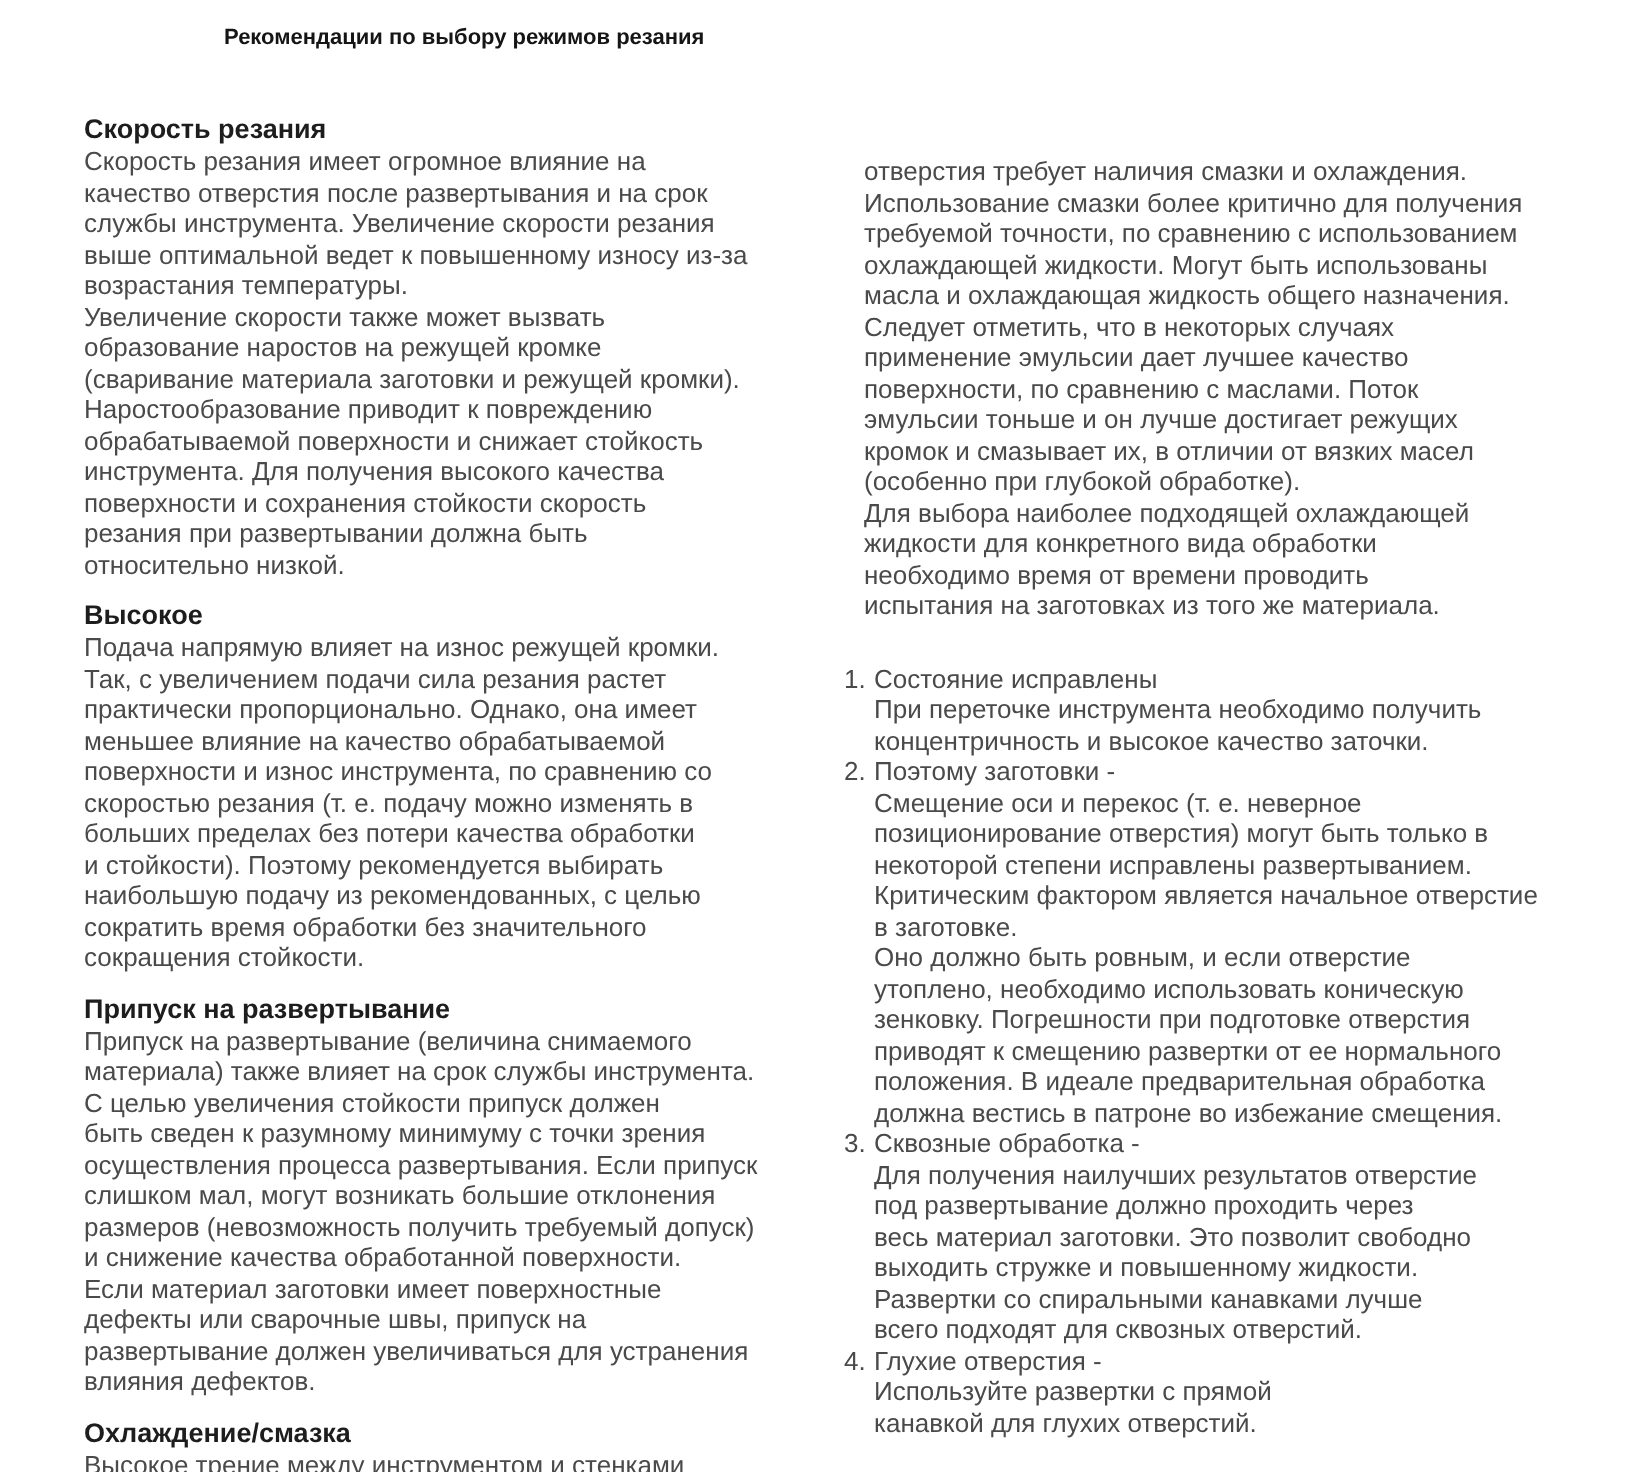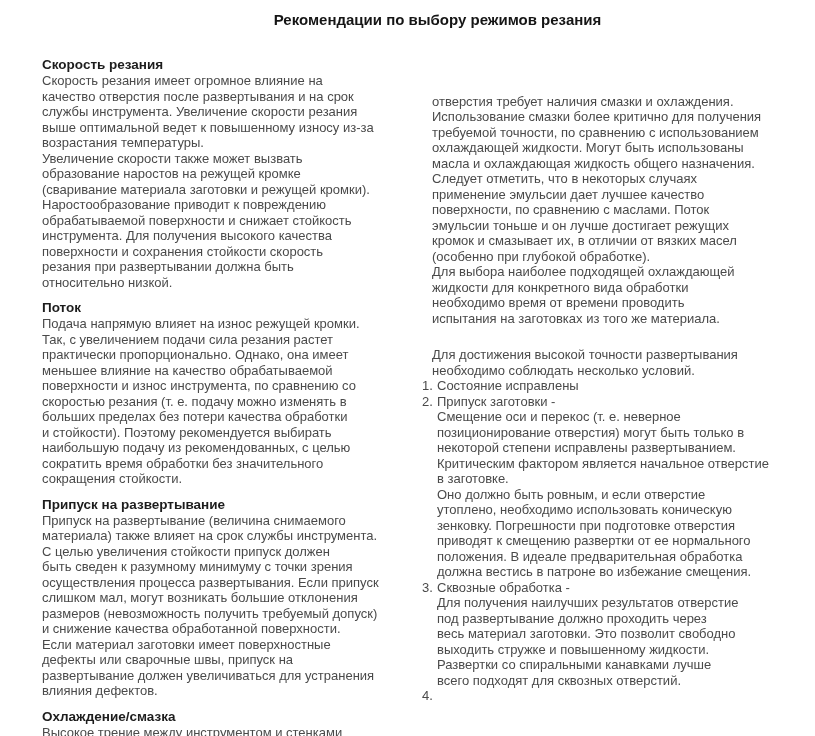--- a/index.html
+++ b/index.html
@@ -4,24 +4,23 @@
 <style>
   html, body { margin:0; padding:0; }
   body {
     width:815px; height:736px;
     background:#ffffff;
     font-family:"Liberation Sans", sans-serif;
     overflow:hidden;
   }
   .page { position:relative; width:815px; height:736px; }
   .doc-title {
-    margin:10px 0 0 60px;
-    font-size:15px; font-weight:700; color:#151515;
+    margin:10px 0 0 112px;
+    font-size:11px; font-weight:700; color:#151515;
     line-height:19px;
-    text-align:center;
   }
   .columns { display:flex; align-items:center; margin-top:28px; }
   .col { font-size:13px; line-height:15.5px; color:#4a4a4a; }
   .col-left  { margin-left:42px; width:381px; }
   .col-right { margin-left:9px;  width:383px; }
   .sec-heading {
     font-size:13.5px; font-weight:700; color:#1d1d1d;
     margin:0; line-height:16px;
   }
   .body-text { white-space:pre-line; margin:0; }
@@ -56,21 +55,21 @@
 (сваривание материала заготовки и режущей кромки).
 Наростообразование приводит к повреждению
 обрабатываемой поверхности и снижает стойкость
 инструмента. Для получения высокого качества
 поверхности и сохранения стойкости скорость
 резания при развертывании должна быть
 относительно низкой.</p>
       </div>
 
       <div class="section">
-        <h2 class="sec-heading">Поток</h2>
+        <h2 class="sec-heading">Высокое</h2>
         <p class="body-text">Подача напрямую влияет на износ режущей кромки.
 Так, с увеличением подачи сила резания растет
 практически пропорционально. Однако, она имеет
 меньшее влияние на качество обрабатываемой
 поверхности и износ инструмента, по сравнению со
 скоростью резания (т. е. подачу можно изменять в
 больших пределах без потери качества обработки
 и стойкости). Поэтому рекомендуется выбирать
 наибольшую подачу из рекомендованных, с целью
 сократить время обработки без значительного
@@ -112,36 +111,36 @@
 поверхности, по сравнению с маслами. Поток
 эмульсии тоньше и он лучше достигает режущих
 кромок и смазывает их, в отличии от вязких масел
 (особенно при глубокой обработке).
 Для выбора наиболее подходящей охлаждающей
 жидкости для конкретного вида обработки
 необходимо время от времени проводить
 испытания на заготовках из того же материала.</p>
 
       <div class="conditions">
-        <p class="body-text">Для достижения высокой точности развертывания
-необходимо соблюдать несколько условий.</p>
 
         <div class="cond-list">
 
           <div class="list-item">
             <span class="list-num">1.</span>
             <span class="item-content">
               <span class="item-title">Состояние исправлены</span>
+              <p class="item-body">При переточке инструмента необходимо получить
+концентричность и высокое качество заточки.</p>
             </span>
           </div>
 
           <div class="list-item">
             <span class="list-num">2.</span>
             <span class="item-content">
-              <span class="item-title">Припуск заготовки -</span>
+              <span class="item-title">Поэтому заготовки -</span>
               <p class="item-body">Смещение оси и перекос (т. е. неверное
 позиционирование отверстия) могут быть только в
 некоторой степени исправлены развертыванием.
 Критическим фактором является начальное отверстие
 в заготовке.
 Оно должно быть ровным, и если отверстие
 утоплено, необходимо использовать коническую
 зенковку. Погрешности при подготовке отверстия
 приводят к смещению развертки от ее нормального
 положения. В идеале предварительная обработка
@@ -157,20 +156,25 @@
 под развертывание должно проходить через
 весь материал заготовки. Это позволит свободно
 выходить стружке и повышенному жидкости.
 Развертки со спиральными канавками лучше
 всего подходят для сквозных отверстий.</p>
             </span>
           </div>
 
           <div class="list-item">
             <span class="list-num">4.</span>
+            <span class="item-content">
+              <span class="item-title">Глухие отверстия -</span>
+              <p class="item-body">Используйте развертки с прямой
+канавкой для глухих отверстий.</p>
+            </span>
           </div>
 
         </div>
       </div>
 
     </div>
 
   </div>
 </div>
 

